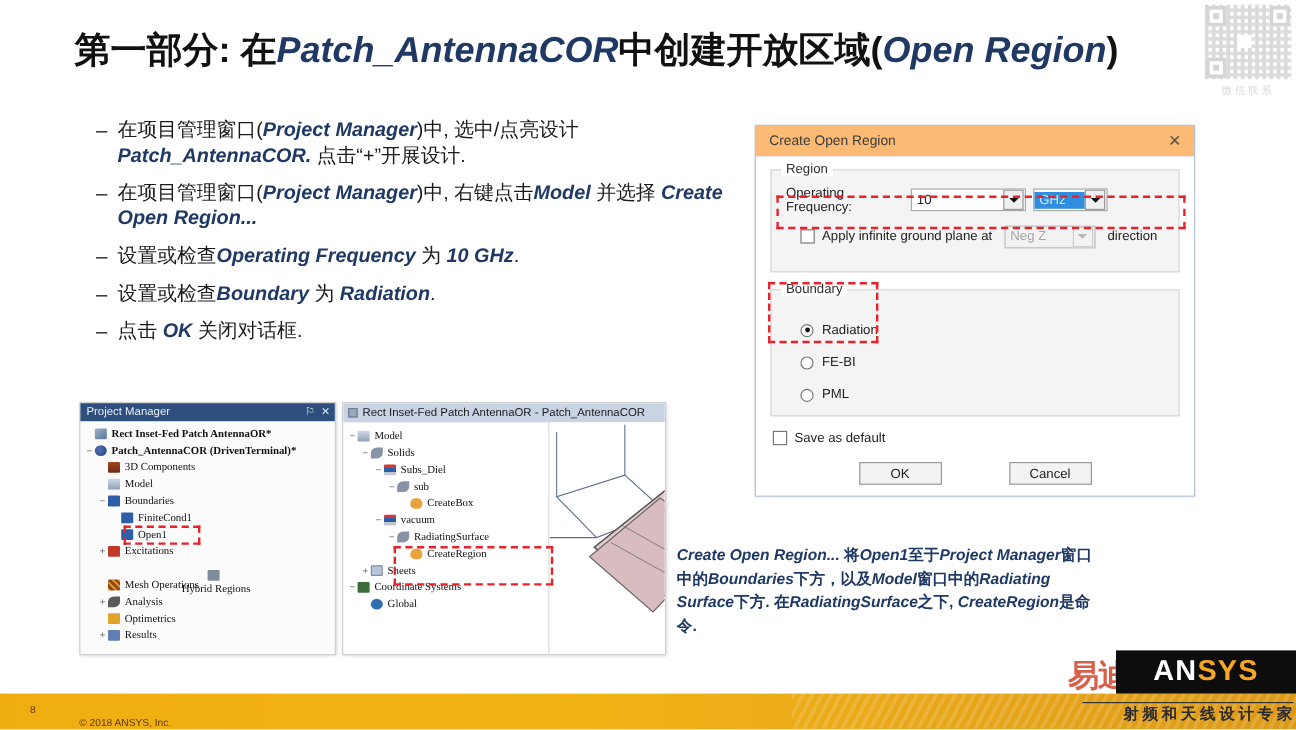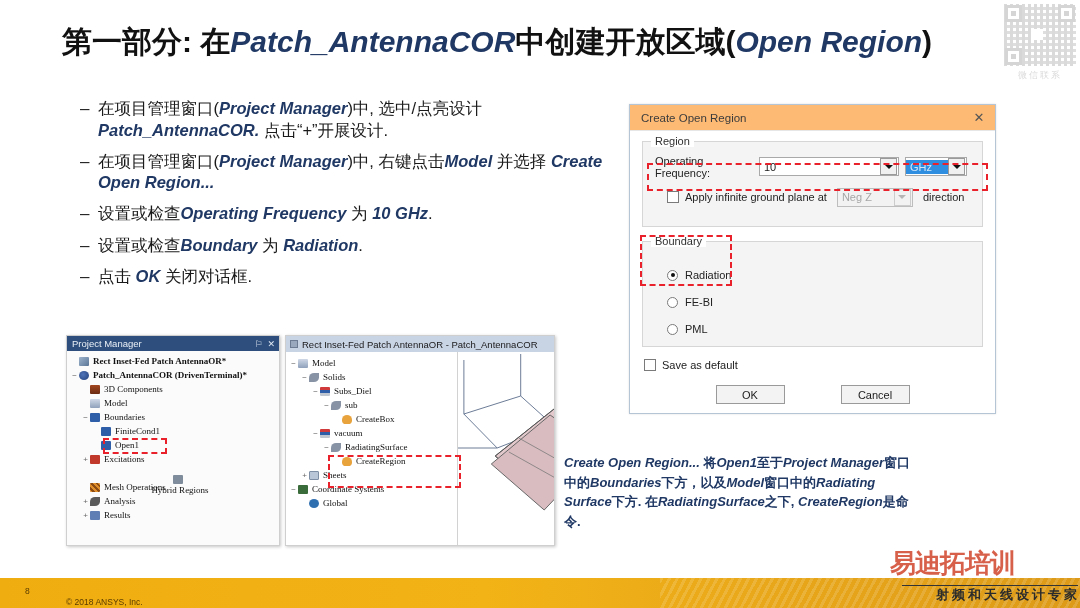--- a/index.html
+++ b/index.html
@@ -65,21 +65,21 @@
   .row { display:flex; align-items:center; }
   #freq-row { height:21px; margin:2px 0 0 2px; }
   #freq-label { font-size:11px; color:#222; width:104px; }
   .combo { height:19px; border:1px solid #a9a9a9; background:#fff; display:flex;
            align-items:center; position:relative; }
   .combo .val { font-size:11px; color:#222; padding-left:4px; flex:1; overflow:hidden; white-space:nowrap;}
   .combo .arrow { width:17px; height:17px; margin:0 1px 0 0; background:#f0f0f0;
                   border:1px solid #9a9a9a; display:flex; align-items:center; justify-content:center; }
   .combo .arrow:after { content:""; border-left:4px solid transparent; border-right:4px solid transparent;
                         border-top:4px solid #111; }
-  #freq-value-combo { width:140px; }
+  #freq-value-combo { width:96px; }
   #freq-unit-combo { width:62px; margin-left:6px; }
   #freq-unit-combo .val { background:#2f8ee0; color:#cfe6fa; padding:1px 4px; border-radius:0; }
 
   #ground-row { margin:11px 0 0 14px; height:18px; }
   .wincheck { width:12px; height:12px; border:1px solid #7a7a7a; background:#fff; display:inline-block; }
   #ground-label { font-size:11px; color:#222; margin-left:6px; }
   #ground-dir-combo { width:76px; margin-left:10px; background:#f2f2f2; border-color:#bdbdbd; }
   #ground-dir-combo .val { color:#a6a6a6; }
   #ground-dir-combo .arrow { background:#f2f2f2; border-color:#cccccc; }
   #ground-dir-combo .arrow:after { border-top-color:#b5b5b5; }
@@ -355,20 +355,25 @@
         <span class="exp"></span>
         <span class="ico"><span class="ic ic-mesh"></span></span>
         <span class="lbl">Mesh Operations</span>
       </div>
       <div class="tnode" style="padding-left: 11px;">
         <span class="exp">+</span>
         <span class="ico"><span class="ic ic-ana"></span></span>
         <span class="lbl">Analysis</span>
       </div>
       <div class="tnode" style="padding-left: 11px;">
+        <span class="exp"></span>
+        <span class="ico"><span class="ic ic-opt"></span></span>
+        <span class="lbl">Optimetrics</span>
+      </div>
+      <div class="tnode" style="padding-left: 11px;">
         <span class="exp">+</span>
         <span class="ico"><span class="ic ic-res"></span></span>
         <span class="lbl">Results</span>
       </div>
     </div>
 </div>
 
 <div id="model-panel">
   <div id="model-titlebar">
     <span class="tbsq"></span>
@@ -452,15 +457,18 @@
 <div class="dash-box" id="dash-radsurf"></div>
 
 <div id="caption"><span class="en">Create Open Region... </span><span class="cn">将</span><span class="en">Open1</span><span class="cn">至于</span><span class="en">Project Manager</span><span class="cn">窗口中的</span><span class="en">Boundaries</span><span class="cn">下方，以及</span><span class="en">Model</span><span class="cn">窗口中的</span><span class="en">Radiating Surface</span><span class="cn">下方. 在</span><span class="en">RadiatingSurface</span><span class="cn">之下, </span><span class="en">CreateRegion</span><span class="cn">是命令.</span></div>
 
 <div id="footer">
   <span id="footer-page">8</span>
   <span id="footer-copy">© 2018 ANSYS, Inc.</span>
 </div>
 <div id="ansys-brand">
   <div id="brand-watermark">易迪拓培训</div>
+  <div id="ansys-logo-box">
+    <span id="ansys-logo-text">AN<span class="s">SYS</span></span>
+  </div>
   <div id="brand-rule"></div>
   <div id="brand-slogan">射频和天线设计专家</div>
 </div>
 
 </body></html>

